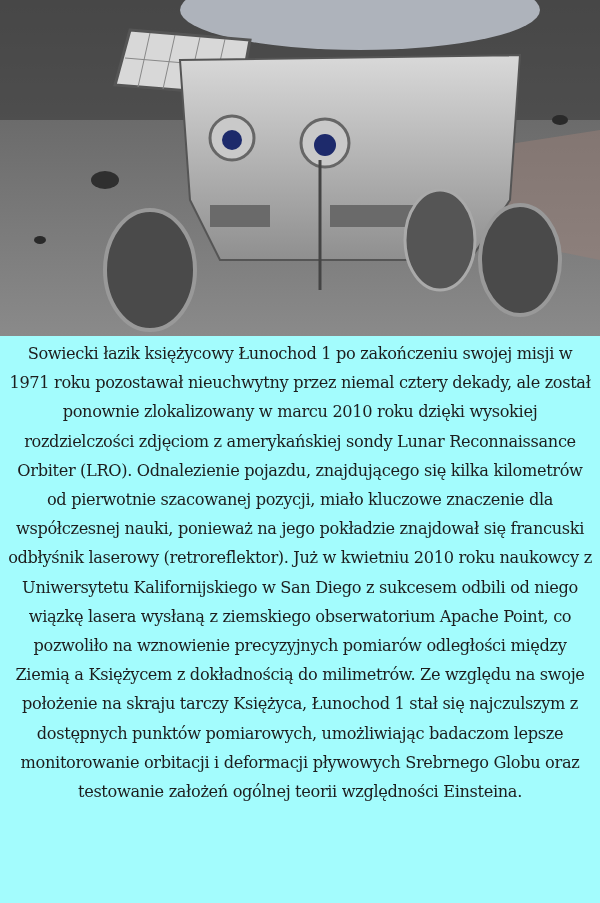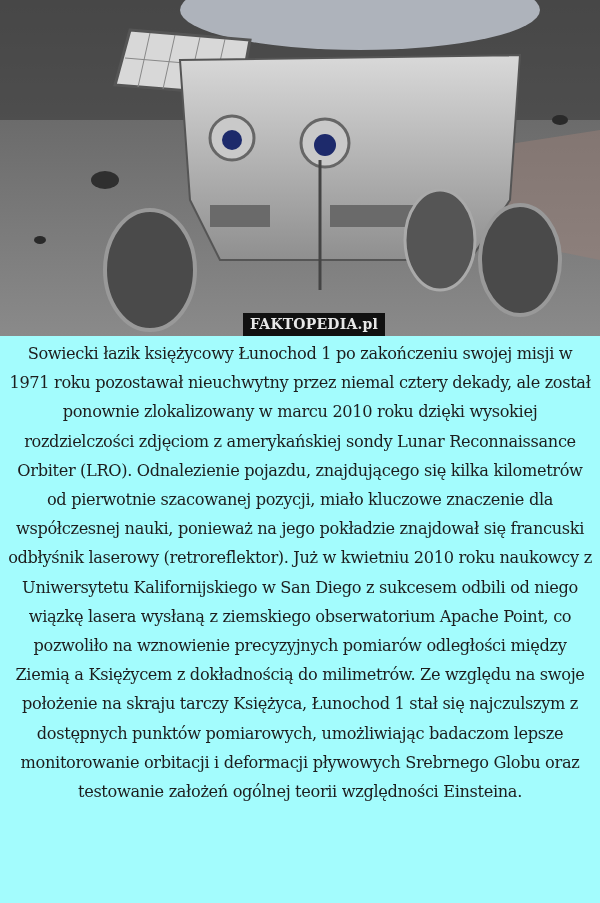--- a/index.html
+++ b/index.html
@@ -55,16 +55,15 @@
     <line x1="320" y1="160" x2="320" y2="290" stroke="#444" stroke-width="3"></line>
 
     <ellipse cx="150" cy="270" rx="45" ry="60" fill="#4a4a4a" stroke="#999" stroke-width="4"></ellipse>
     <ellipse cx="520" cy="260" rx="40" ry="55" fill="#4a4a4a" stroke="#999" stroke-width="4"></ellipse>
     <ellipse cx="440" cy="240" rx="35" ry="50" fill="#555" stroke="#aaa" stroke-width="3"></ellipse>
 
     <ellipse cx="105" cy="180" rx="14" ry="9" fill="#2f2f2f"></ellipse>
     <ellipse cx="40" cy="240" rx="6" ry="4" fill="#2a2a2a"></ellipse>
     <ellipse cx="560" cy="120" rx="8" ry="5" fill="#2a2a2a"></ellipse>
   </svg>
-  <div class="watermark">FAKTOPEDIA.pl</div>
 </div>
 
 <div class="caption">Sowiecki łazik księżycowy Łunochod 1 po zakończeniu swojej misji w 1971 roku pozostawał nieuchwytny przez niemal cztery dekady, ale został ponownie zlokalizowany w marcu 2010 roku dzięki wysokiej rozdzielczości zdjęciom z amerykańskiej sondy Lunar Reconnaissance Orbiter (LRO). Odnalezienie pojazdu, znajdującego się kilka kilometrów od pierwotnie szacowanej pozycji, miało kluczowe znaczenie dla współczesnej nauki, ponieważ na jego pokładzie znajdował się francuski odbłyśnik laserowy (retroreflektor). Już w kwietniu 2010 roku naukowcy z Uniwersytetu Kalifornijskiego w San Diego z sukcesem odbili od niego wiązkę lasera wysłaną z ziemskiego obserwatorium Apache Point, co pozwoliło na wznowienie precyzyjnych pomiarów odległości między Ziemią a Księżycem z dokładnością do milimetrów. Ze względu na swoje położenie na skraju tarczy Księżyca, Łunochod 1 stał się najczulszym z dostępnych punktów pomiarowych, umożliwiając badaczom lepsze monitorowanie orbitacji i deformacji pływowych Srebrnego Globu oraz testowanie założeń ogólnej teorii względności Einsteina.</div>
 
 </body></html>

